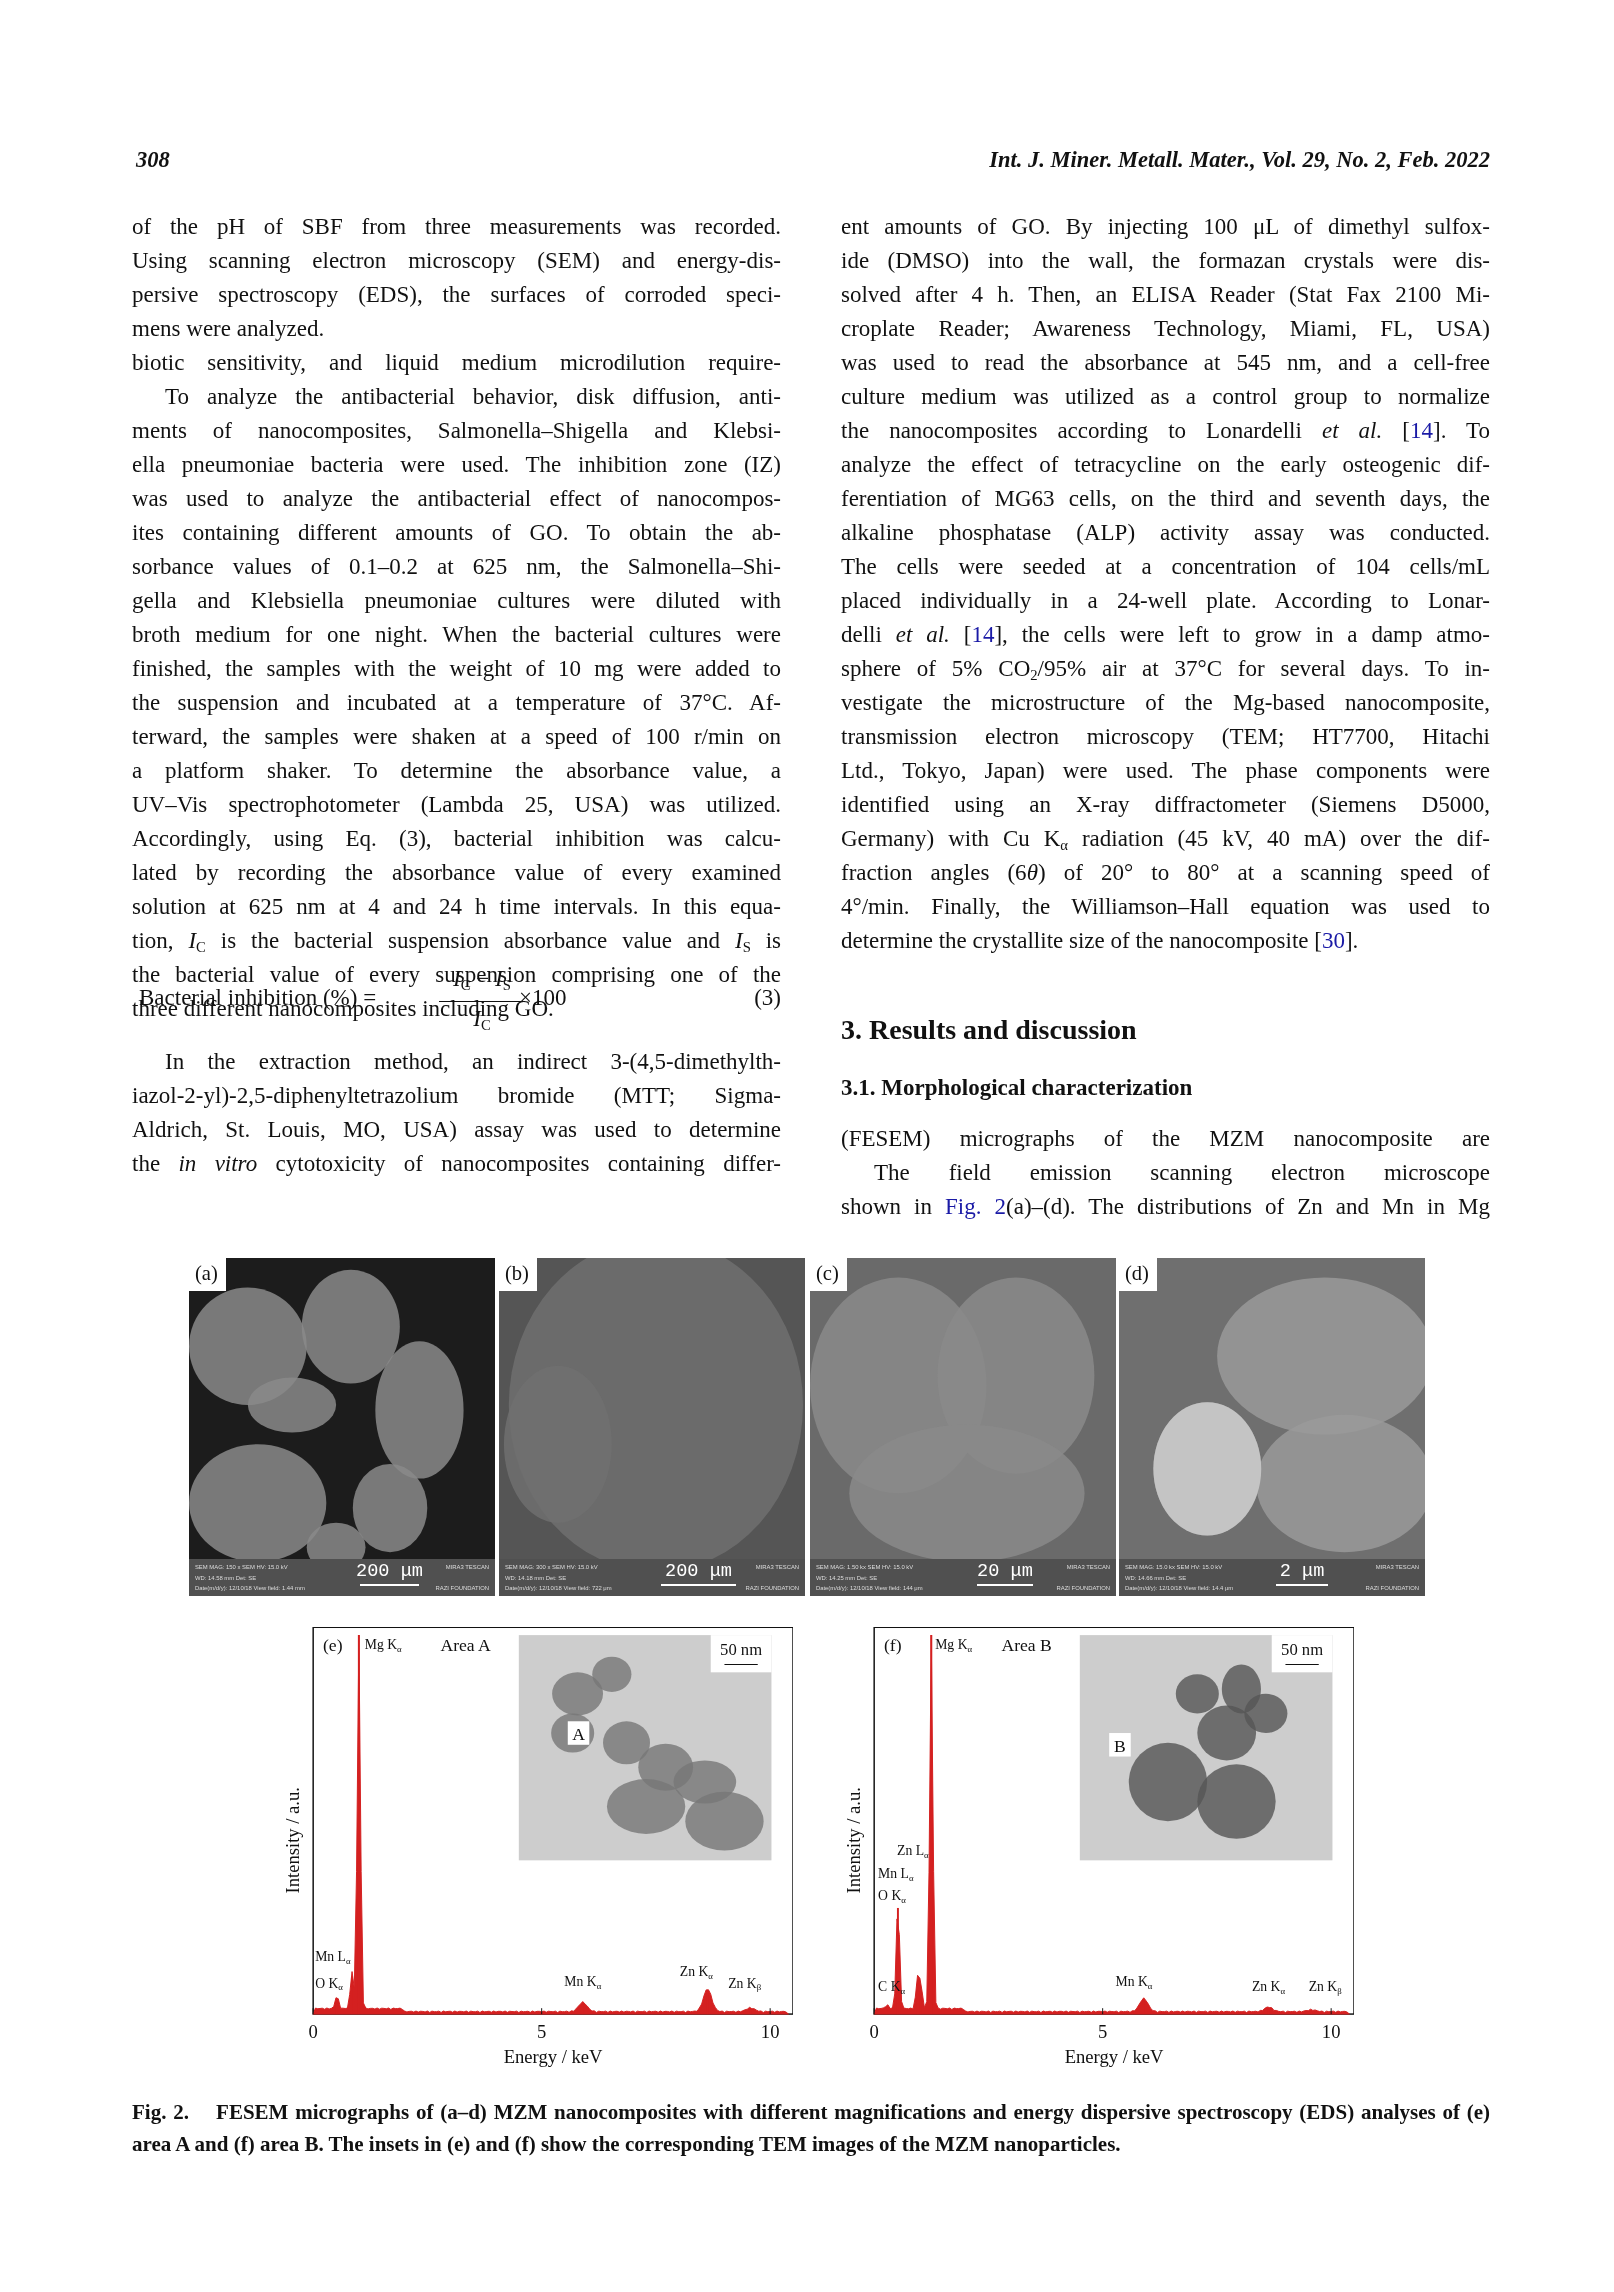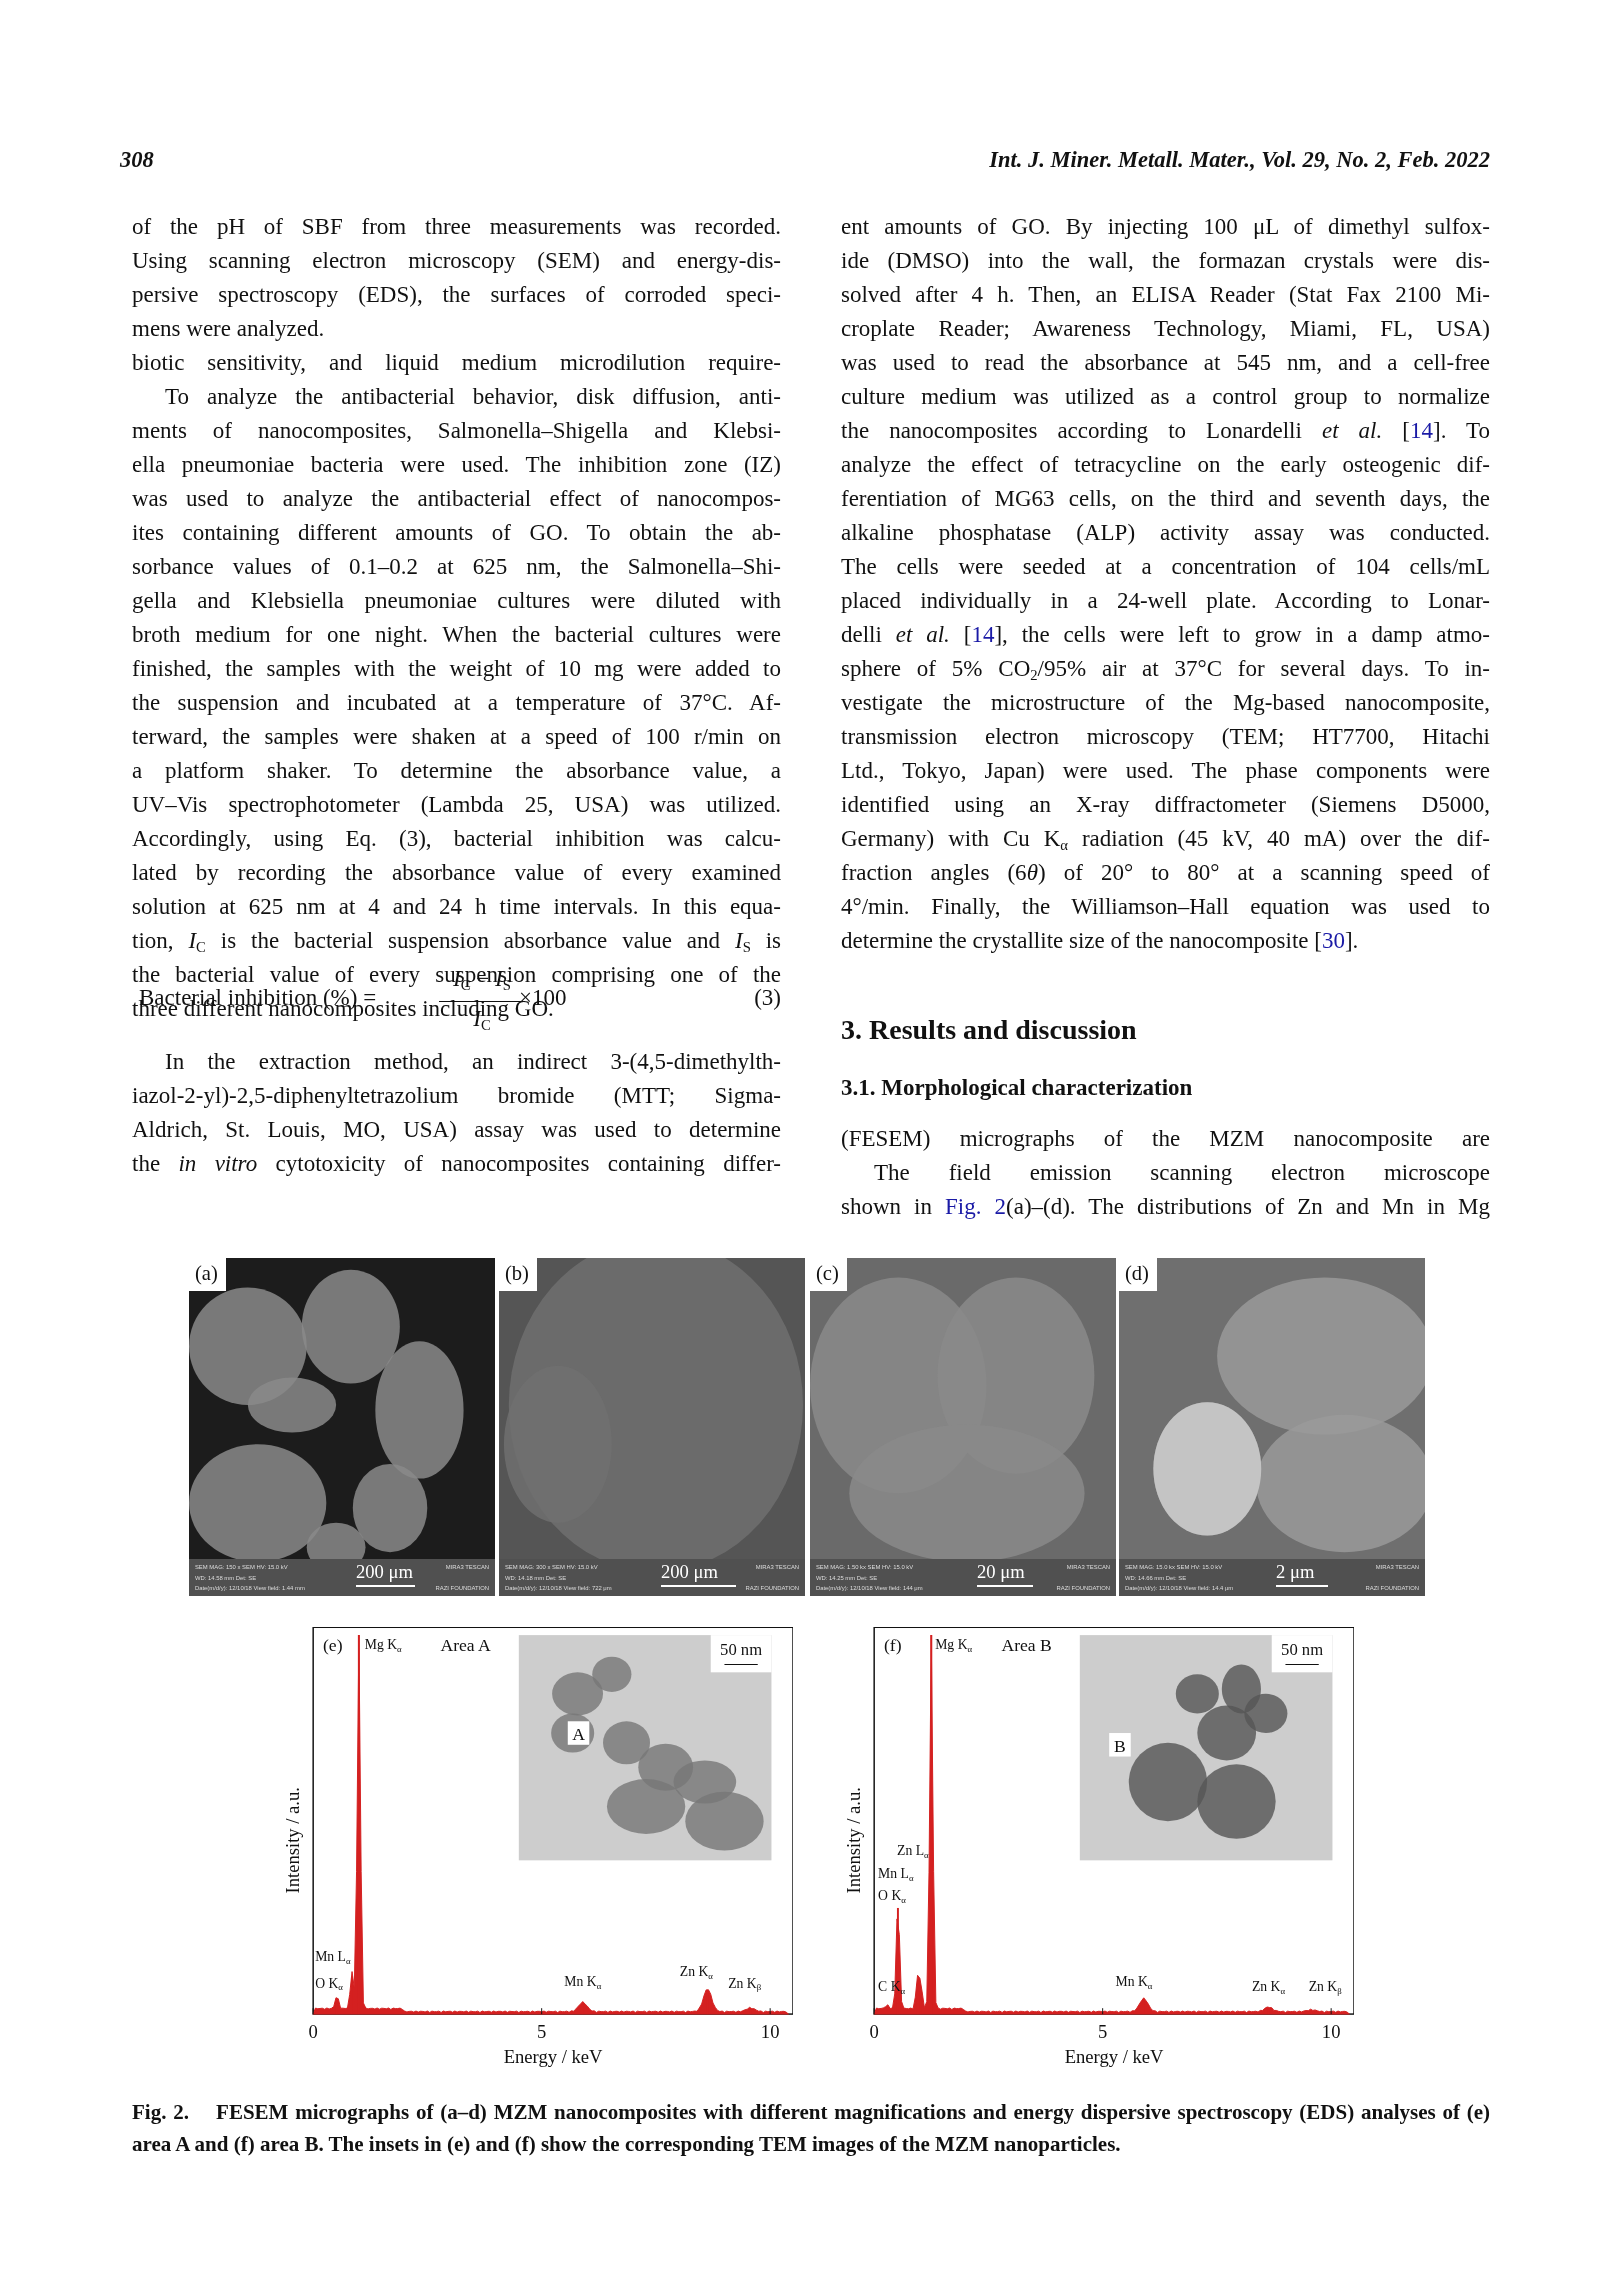--- a/index.html
+++ b/index.html
@@ -15,30 +15,30 @@
   sub.s { font-size:14.7px; font-style:normal; vertical-align:-3.9px; }
   h2.sec { position:absolute; margin:0; font-size:28px; font-weight:bold; }
   h3.sub { position:absolute; margin:0; font-size:23px; font-weight:bold; }
   .sem { position:absolute; top:1258px; height:338px; overflow:hidden; background:#3a3a3a; }
   .sem svg { position:absolute; left:0; top:0; }
   .sem .lbl { position:absolute; left:0; top:0; background:#fff; font-size:20.6px; padding:3.9px 7.8px 5.9px 5.9px; }
   .sem .bar { position:absolute; left:0; bottom:0; width:100%; height:37px; background:#505050;
               font-family:"Liberation Sans", sans-serif; font-size:5.9px; color:#ddd; }
   .sem .bar .meta { position:absolute; left:5.9px; top:2.9px; line-height:10.8px; white-space:nowrap; }
   .sem .bar .brand { position:absolute; right:5.9px; top:2.9px; line-height:10.8px; text-align:right; white-space:nowrap; }
-  .sem .scale { position:absolute; top:0; font-family:Liberation Serif, serif; font-size:18.6px; color:#fff; text-align:left; }
+  .sem .scale { position:absolute; top:0; font-family:Liberation Mono, monospace; font-size:18.6px; color:#fff; text-align:center; }
   .sem .scale .rule { display:block; height:2px; background:#fff; margin:2px auto 0; }
   .eds { position:absolute; top:1627px; }
   .eds text { font-family:"Liberation Serif", serif; }
   .caption { position:absolute; left:132px; top:2096px; width:1358px; font-size:21px; font-weight:bold; line-height:32px; text-align:justify; }
 </style>
 </head>
 <body>
 
-<div class="abs hdr" style="left:120px;">308</div>
+<div class="abs hdr" style="left:136px;">308</div>
 <div class="abs hdr" style="right:124px;">Int. J. Miner. Metall. Mater., Vol. 29, No. 2, Feb. 2022</div>
 
 <div class="col" style="left:132px; top:210px;">
   <div id="lc-p1">
       <span class="line">of the pH of SBF from three measurements was recorded.</span>
       <span class="line">Using scanning electron microscopy (SEM) and energy-dis-</span>
       <span class="line">persive spectroscopy (EDS), the surfaces of corroded speci-</span>
       <span class="line last">mens were analyzed.</span>
     </div>
   <div id="lc-p2">

